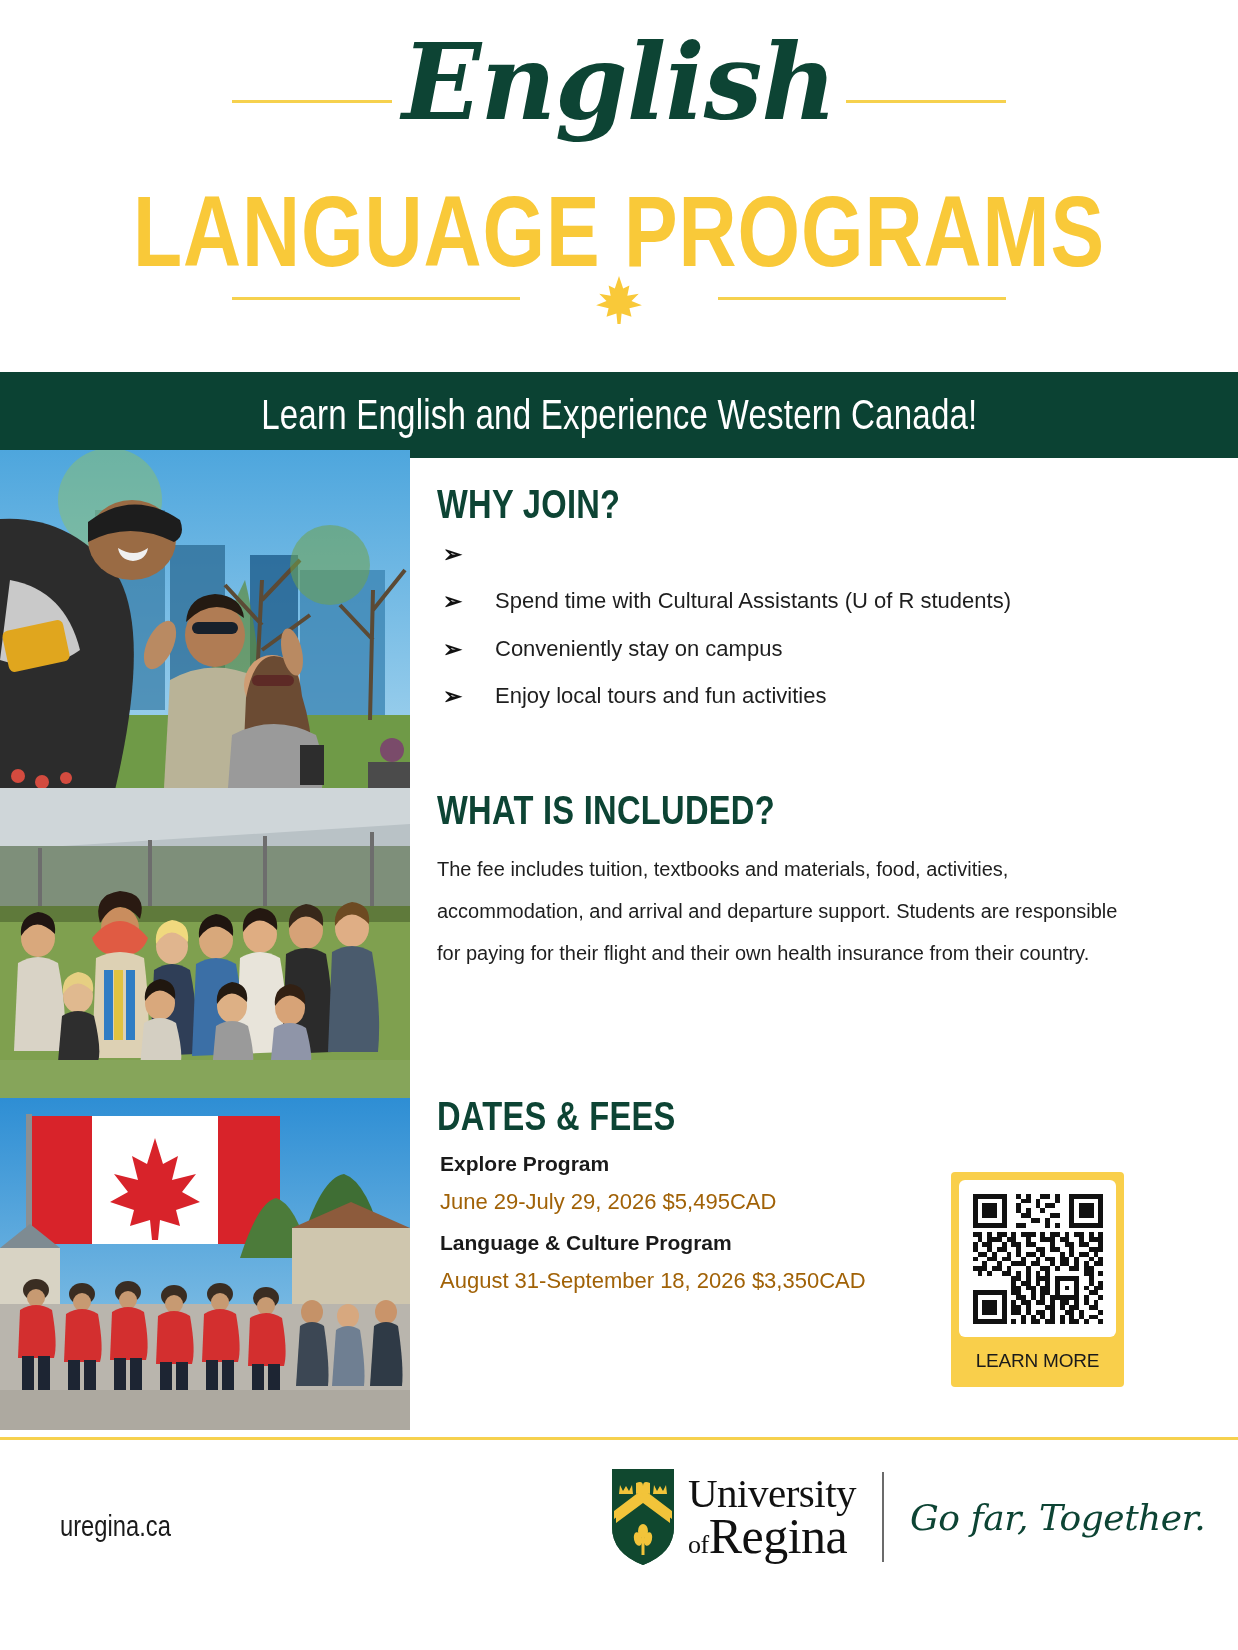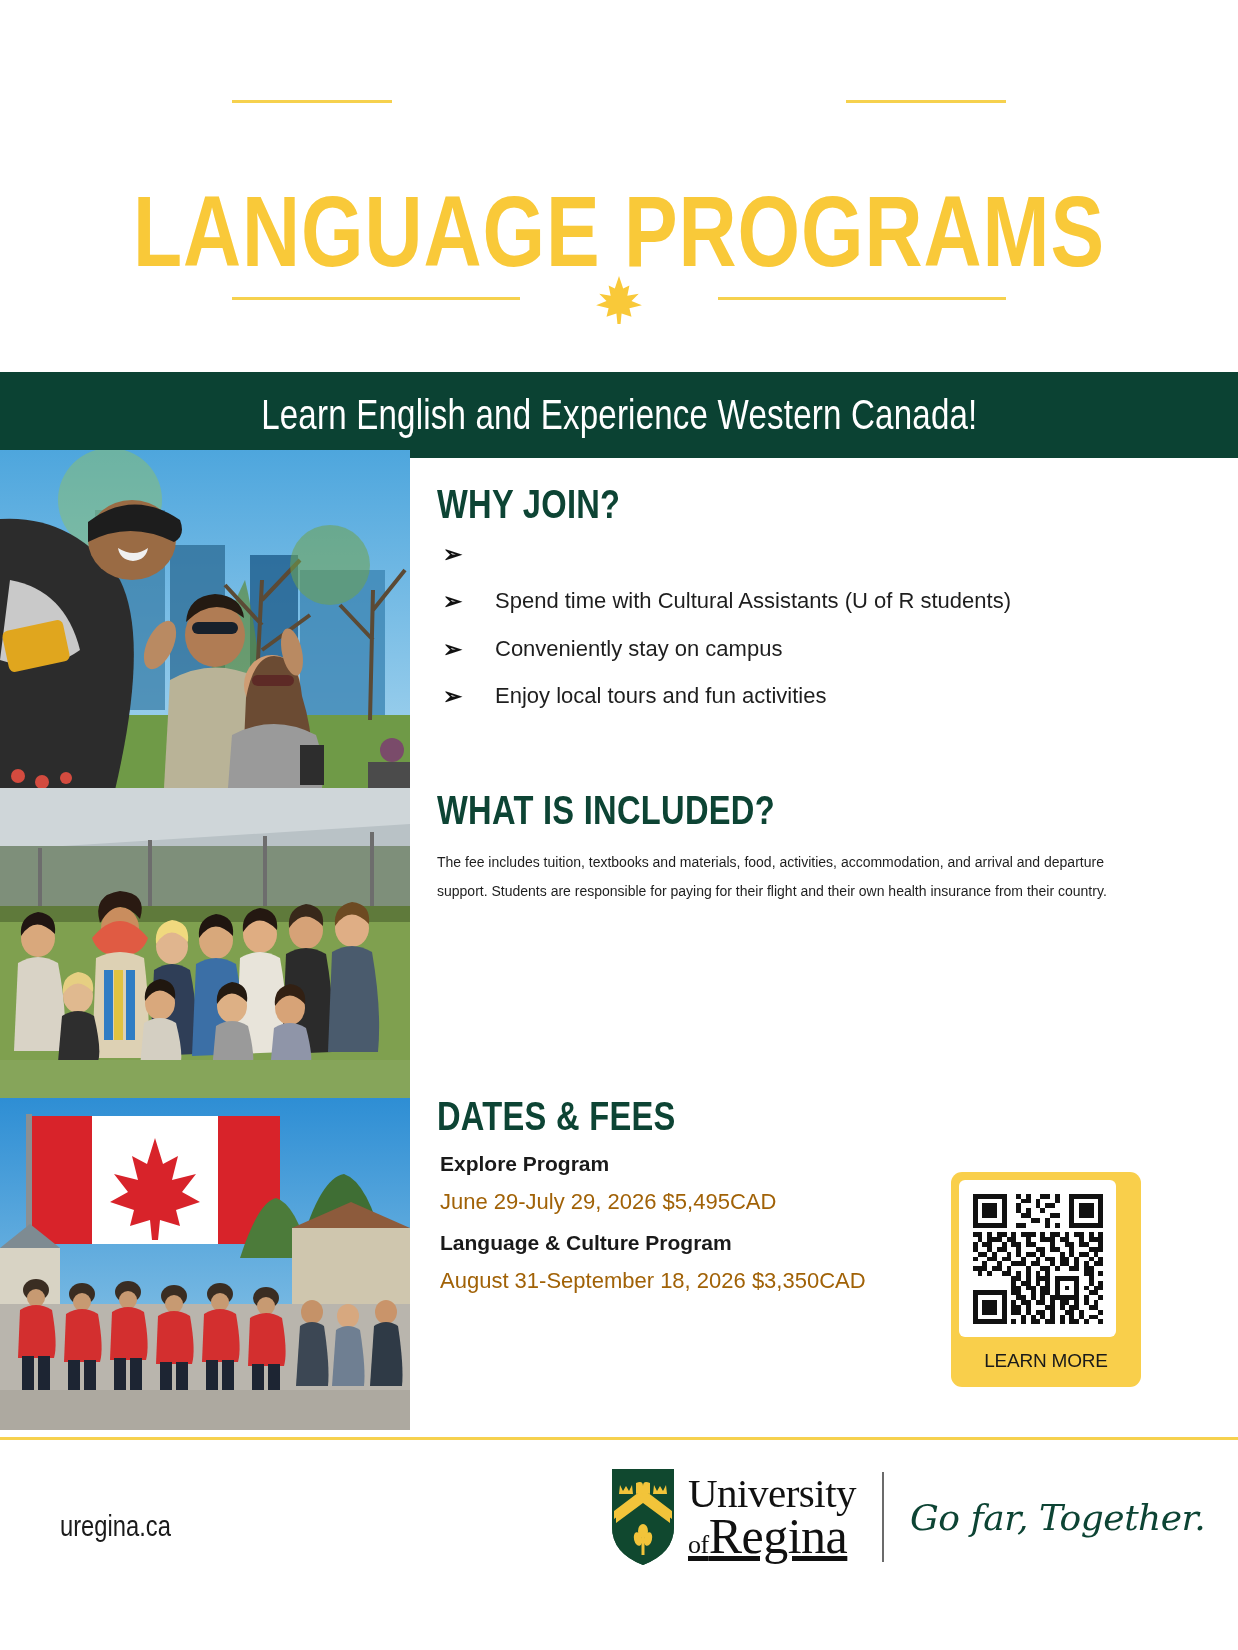--- a/index.html
+++ b/index.html
@@ -163,21 +163,21 @@
     color: #111111;
     line-height: 1.1;
   }
   .bullet-text { line-height: 1.1; }
 
   .para {
     position: absolute;
     top: 398px;
     left: 0;
     width: 706px;
-    font-size: 14px;
+    font-size: 20px;
     line-height: 2.1;
     color: #1e1e1e;
     margin: 0;
   }
 
   .dates-block {
     position: absolute;
     top: 702px;
     left: 3px;
     width: 520px;
@@ -192,24 +192,24 @@
     font-size: 22px;
     color: #a16207;
     margin-bottom: 16px;
   }
 
   
   .qr-box {
     position: absolute;
     top: 1172px;
     left: 951px;
-    width: 190px;
+    width: 173px;
     height: 215px;
     background: #f9cf4b;
-    border-radius: 11px;
+    border-radius: 4px;
     box-sizing: border-box;
     padding: 8px 8px 0 8px;
   }
   .qr-inner {
     width: 157px;
     height: 157px;
     background: #ffffff;
     border-radius: 6px;
     display: flex;
     align-items: center;
@@ -252,21 +252,21 @@
     height: 110px;
   }
   .shield { width: 62px; height: 96px; flex: 0 0 62px; }
   .uofr-words {
     margin-left: 14px;
     font-family: "Liberation Serif", serif;
     color: #111111;
     line-height: 0.92;
   }
   .uofr-words .l1 { font-size: 41px; letter-spacing: -0.5px; }
-  .uofr-words .l2 { font-size: 50px; letter-spacing: -0.5px; text-decoration: underline; }
+  .uofr-words .l2 { font-size: 50px; letter-spacing: -0.5px; }
   .uofr-words .l2 .of { font-size: 26px; }
   .divider-v {
     width: 2px;
     height: 90px;
     background: #6b6b6b;
     margin: 0 26px 0 26px;
   }
   .tagline {
     font-family: "DejaVu Serif", serif;
     font-style: italic;
@@ -278,20 +278,21 @@
   }
 </style>
 </head>
 <body>
 
 <div class="hero">
 
   <div class="rule-left"></div>
   <div class="rule-right"></div>
 
+  <div class="script-title">English</div>
 
   <div class="main-title">LANGUAGE PROGRAMS</div>
 
   <div class="rule-bot-left"></div>
   <div class="rule-bot-right"></div>
 
   <svg class="leaf" viewBox="0 0 100 100">
     <path fill="#f9c939" d="M50 4 L58 28 L70 22 L66 42 L88 38 L74 52 L94 60 L70 66 L74 82 L55 76 L53 96 L47 96 L45 76 L26 82 L30 66 L6 60 L26 52 L12 38 L34 42 L30 22 L42 28 Z"></path>
   </svg>
 </div>

